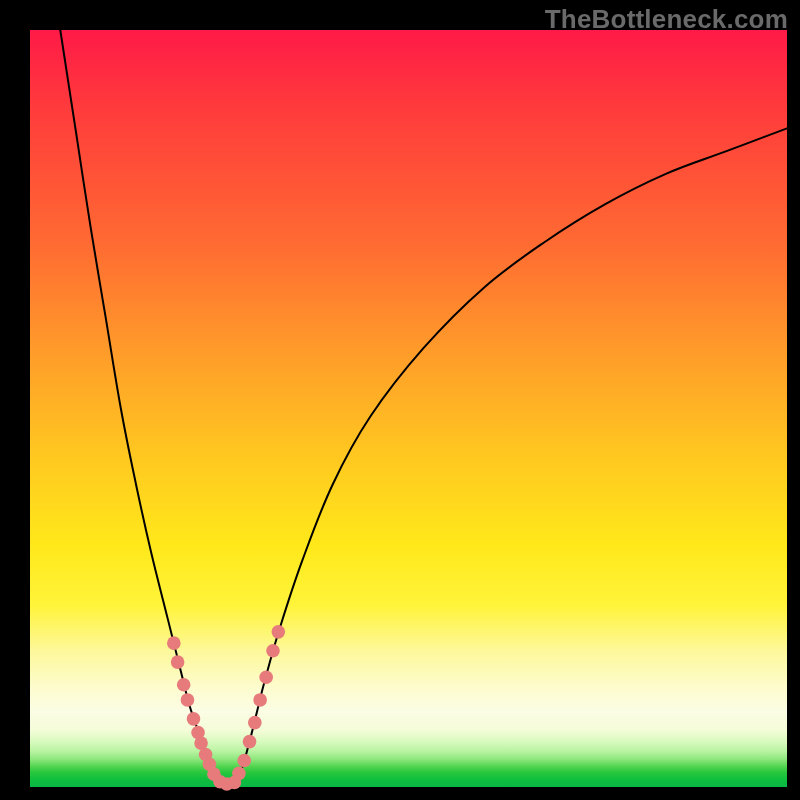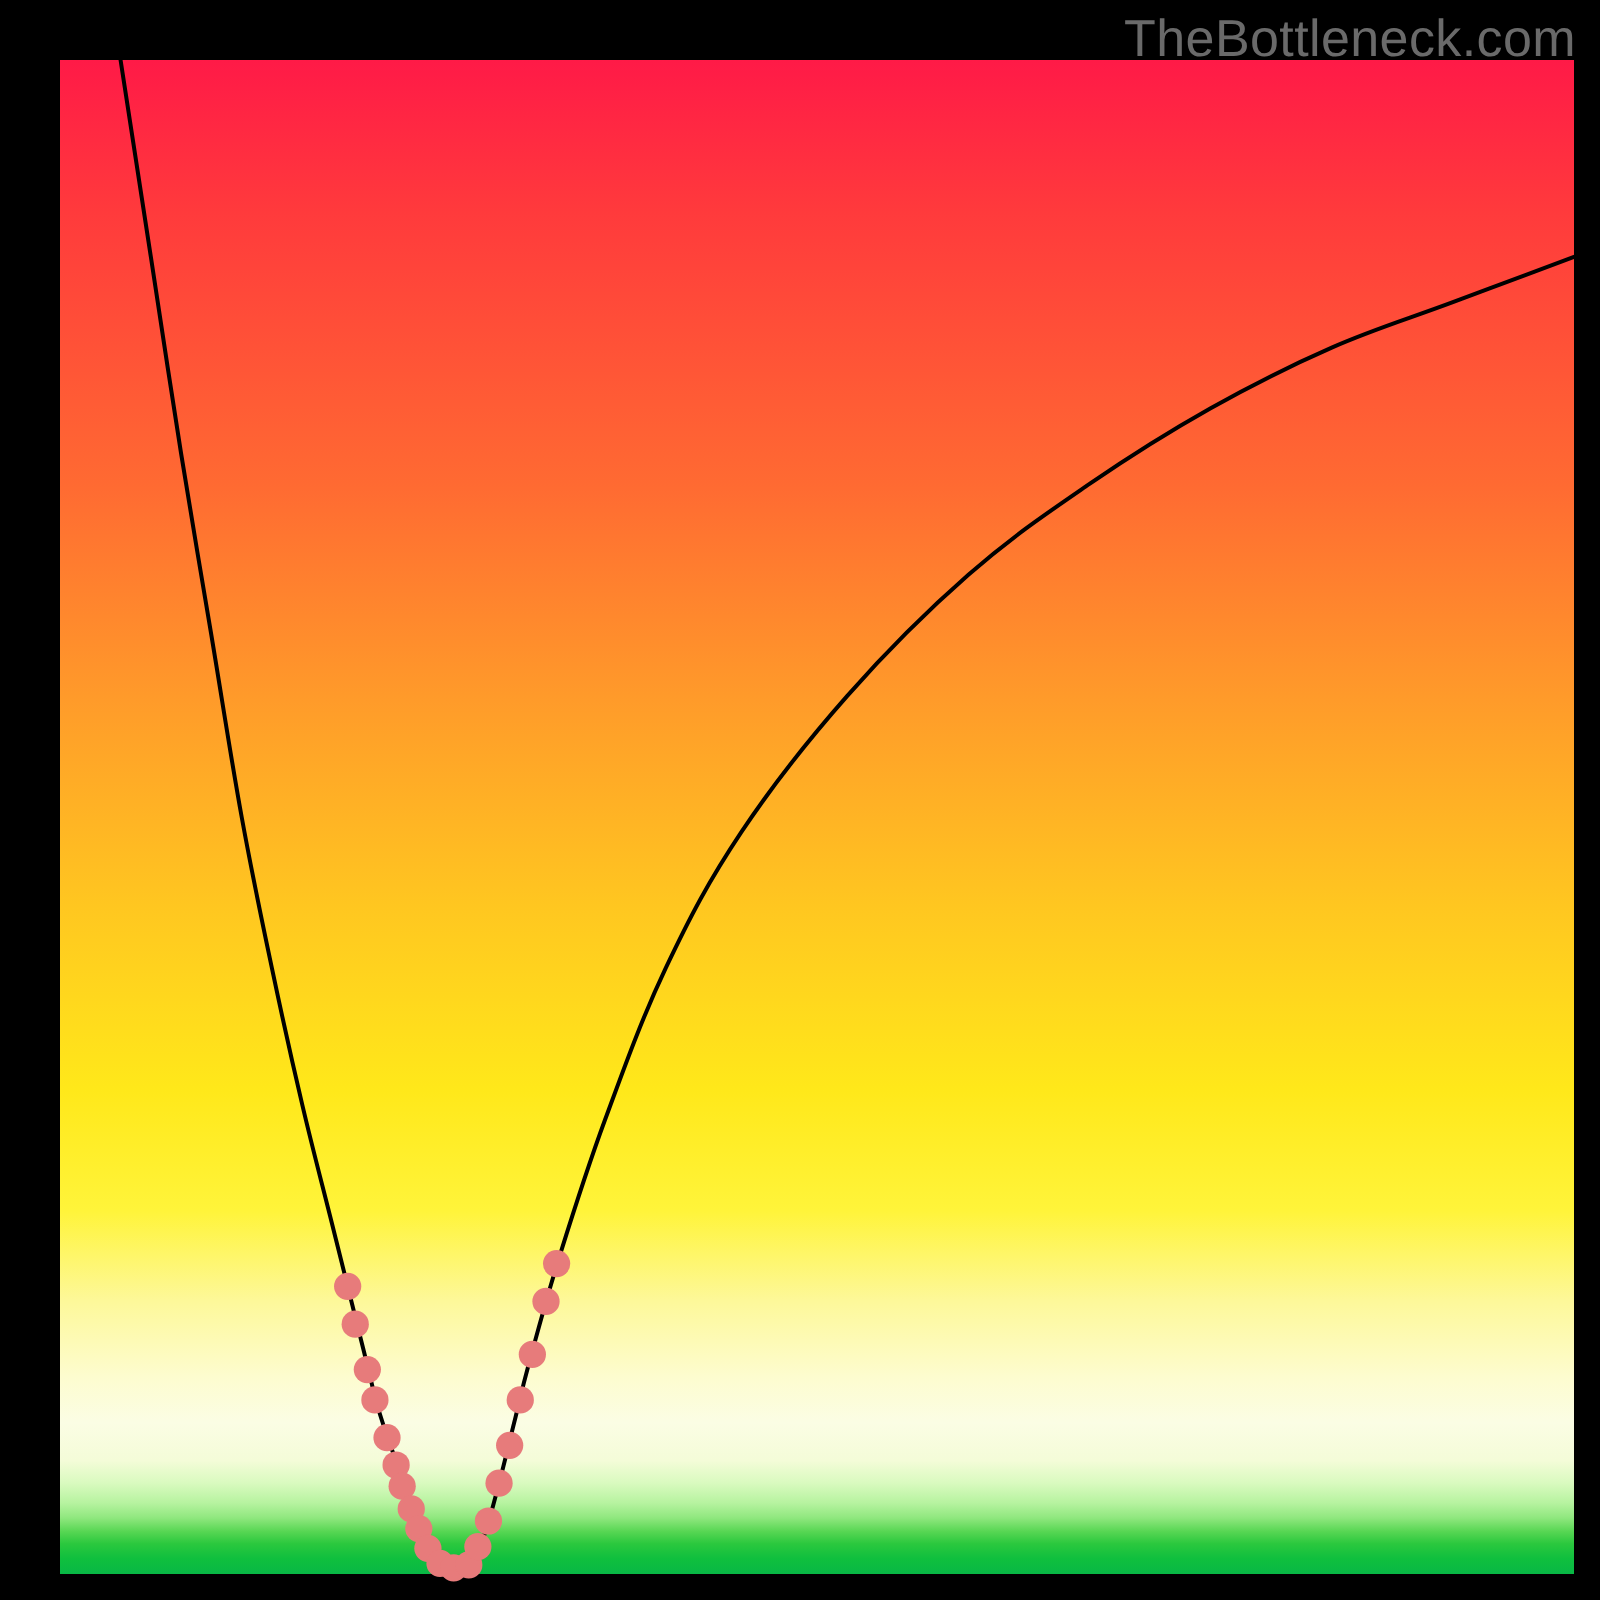--- a/index.html
+++ b/index.html
@@ -65,21 +65,21 @@
   .marker {
     fill: #e77b7b;
     stroke: none;
   }
   .watermark {
     position: absolute;
     top: 4px;
     right: 12px;
     color: #6a6a6a;
     font-size: 26px;
-    font-weight: 400;
+    font-weight: 700;
     letter-spacing: 0.2px;
     user-select: none;
   }
 </style>
 </head>
 <body>
 
 <div class="frame">
   <div class="plot-area">
     <svg class="curves" viewBox="0 0 757 757" preserveAspectRatio="none">

